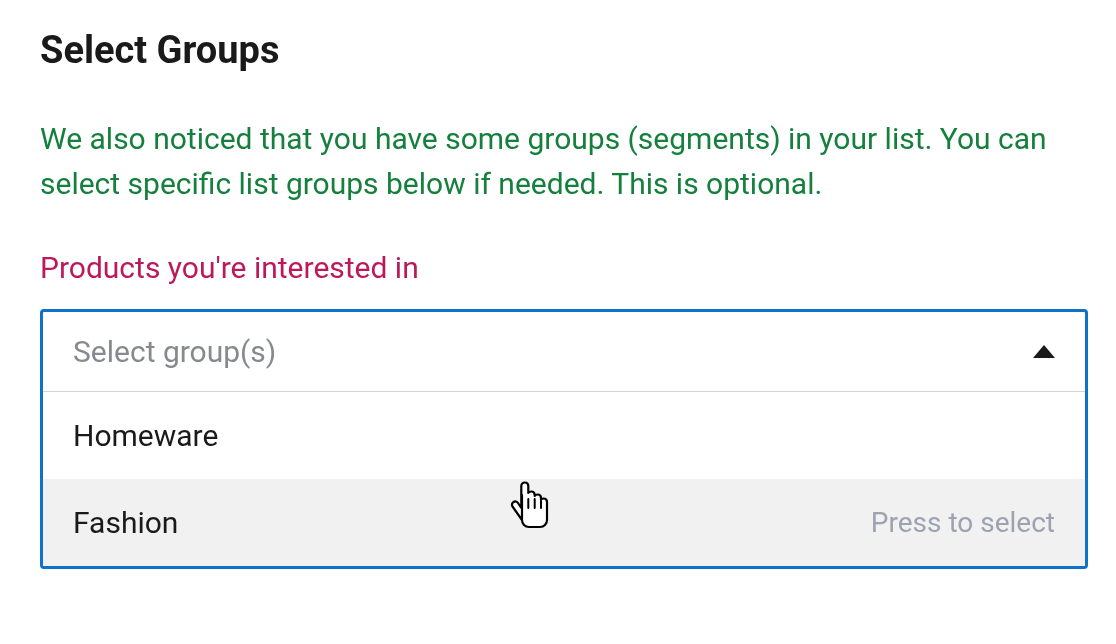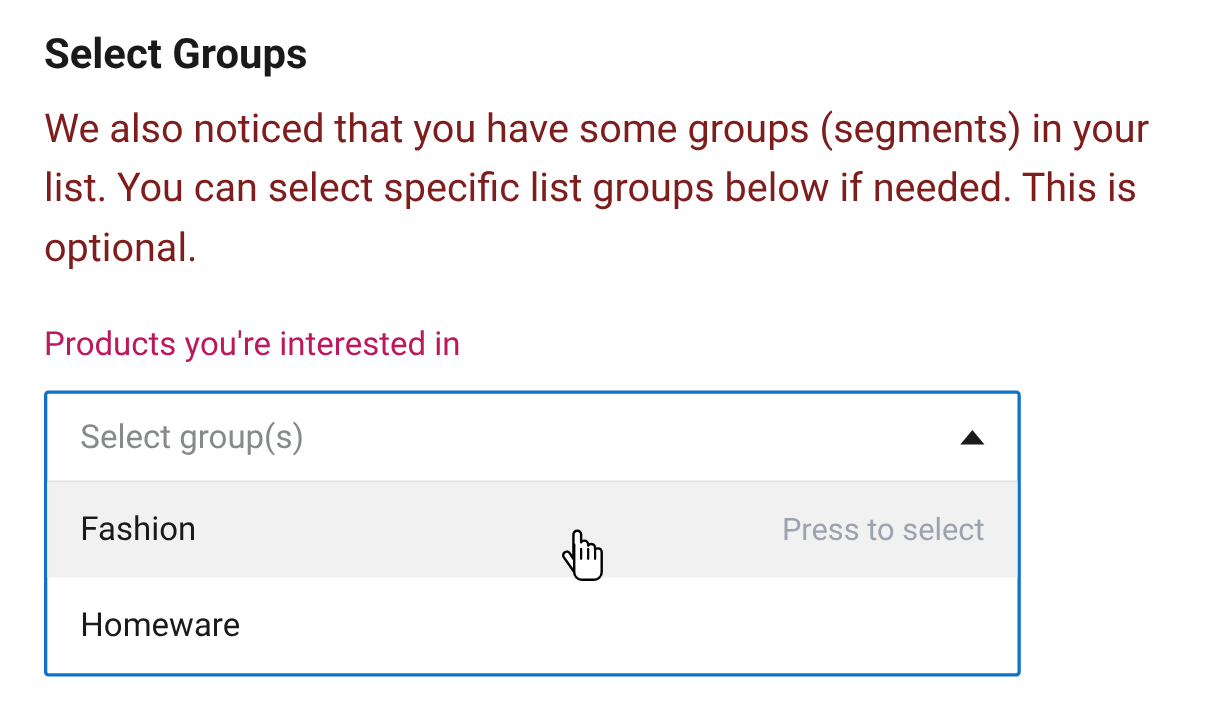--- a/index.html
+++ b/index.html
@@ -12,38 +12,38 @@
       background: #ffffff;
       width: 1116px;
       height: 644px;
       padding: 28px 40px;
       position: relative;
     }
     .heading {
       font-size: 38px;
       font-weight: 700;
       color: #1a1a1a;
-      margin-bottom: 18px;
+      margin-bottom: 44px;
     }
     .description {
-      font-size: 36px;
-      color: #7f1d1d;
+      font-size: 30px;
+      color: #15803d;
       line-height: 1.5;
       margin-bottom: 44px;
       max-width: 1040px;
     }
     .field-label {
       font-size: 30px;
       color: #be185d;
       margin-bottom: 24px;
     }
     .select-wrapper {
       border: 3px solid #1071c8;
       border-radius: 4px;
-      width: 888px;
+      width: 1048px;
       background: #ffffff;
     }
     .select-control {
       display: flex;
       align-items: center;
       justify-content: space-between;
       padding: 22px 30px;
       cursor: pointer;
     }
     .select-placeholder {
@@ -94,26 +94,26 @@
 <p class="description">We also noticed that you have some groups (segments) in your list. You can select specific list groups below if needed. This is optional.</p>
 
 <div class="field-label">Products you're interested in</div>
 
 <div class="select-wrapper">
   <div class="select-control">
     <span class="select-placeholder">Select group(s)</span>
     <span class="caret"></span>
   </div>
   <div class="options-list">
+    <div class="option">
+      <span class="option-label">Homeware</span>
+    </div>
     <div class="option hovered">
       <span class="option-label">Fashion</span>
       <span class="option-hint">Press to select</span>
-    </div>
-    <div class="option">
-      <span class="option-label">Homeware</span>
     </div>
   </div>
 </div>
 
 <svg class="cursor" width="46" height="50" viewBox="0 0 46 50">
   <path d="M 14 15 
            L 14 40 
            C 14 44 17 47 21 47 
            L 32 47 
            C 36 47 39 44 39 40 

